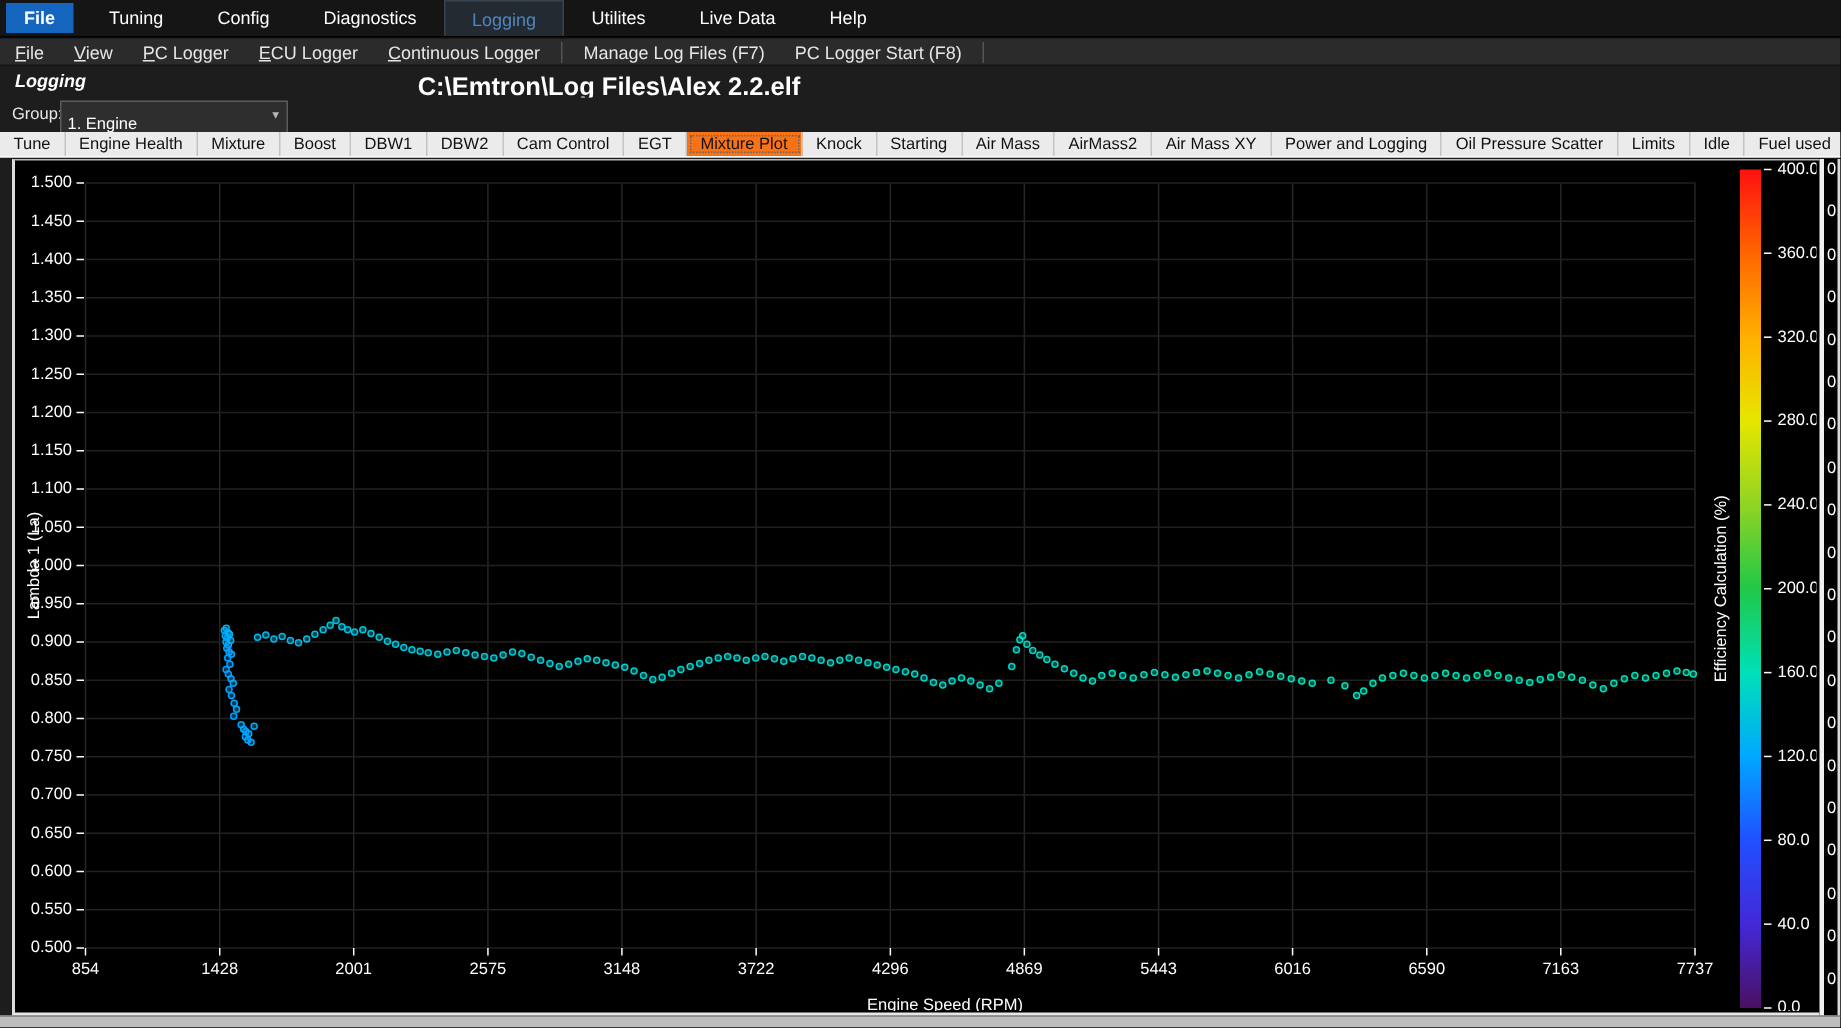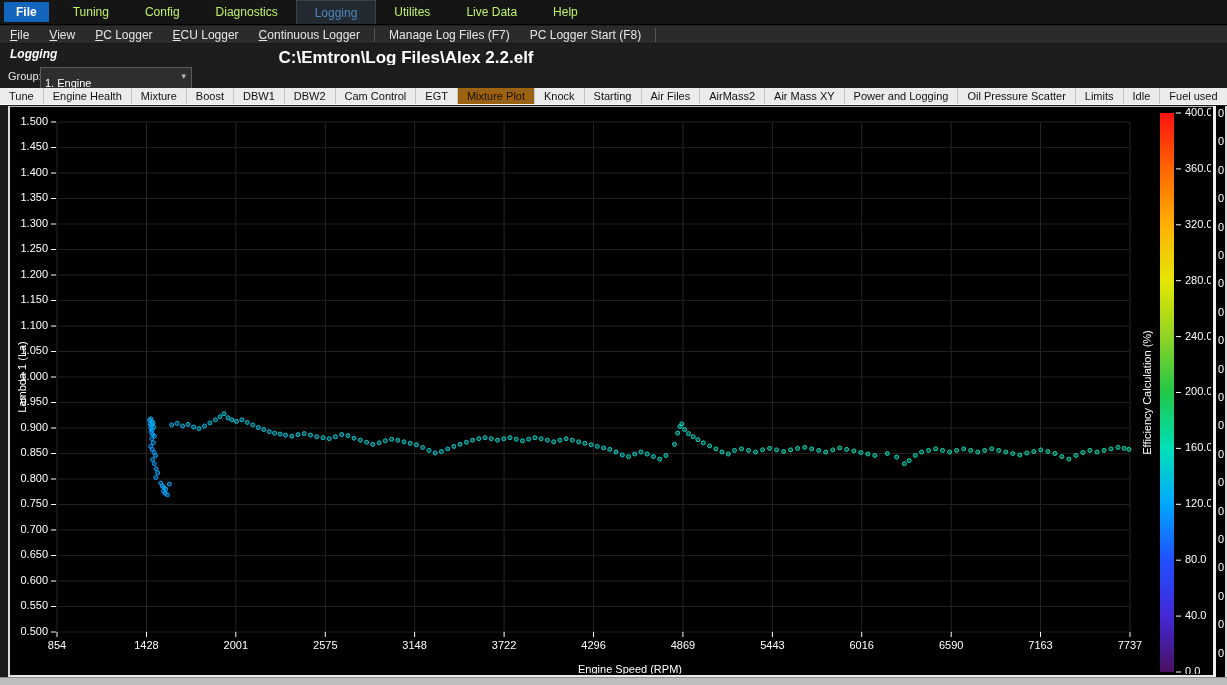--- a/index.html
+++ b/index.html
@@ -5,21 +5,21 @@
   * { box-sizing: border-box; }
   html,body { margin:0; padding:0; }
   body {
     width:1227px; height:685px; position:relative; overflow:hidden;
     background:#1d1d1d; font-family:"Liberation Sans",sans-serif;
     -webkit-font-smoothing:antialiased;
   }
   
   .menubar{position:absolute;left:0;top:0;width:1227px;height:25px;background:#151515;
     display:flex;align-items:stretch;border-bottom:1px solid #000;}
-  .menubar .mitem{color:#bef264;font-size:12px;display:flex;align-items:center;
+  .menubar .mitem{color:#ffffff;font-size:12px;display:flex;align-items:center;
     padding:0 18px;cursor:default;}
   .menubar .mitem.primary{background:#1465bd;color:#fff;font-weight:bold;
     margin:2px 6px 2px 4px;padding:0 12px;}
   .menubar .mitem.active{background:#232a32;color:#4e86c0;border:1px solid #39434f;border-bottom:none;}
   
   .toolbar{position:absolute;left:0;top:26px;width:1227px;height:18px;background:#2b2b2b;
     display:flex;align-items:center;border-bottom:1px solid #161616;}
   .toolbar .titem{color:#e6e6e6;font-size:12px;padding:0 10px;display:inline-block;cursor:default;}
   .toolbar .titem.accesskey::first-letter{text-decoration:underline;}
   .toolbar .tsep{width:1px;height:14px;background:#555;margin:0 4px;}
@@ -34,21 +34,21 @@
   .grouprow .glabel{position:absolute;left:8px;top:5px;color:#e8e8e8;font-size:11px;}
   .gselect{position:absolute;left:40px;top:2px;width:152px;height:32px;background:#2e2e2e;
     border:1px solid #5a5a5a;color:#fff;font-size:11px;display:flex;align-items:center;
     padding:0 4px;cursor:default;}
   .gselect .chev{position:absolute;right:5px;top:3px;color:#b8b8b8;font-size:9px;}
   
   .tabstrip{position:absolute;left:0;top:88px;width:1227px;height:17px;background:#ebebeb;
     display:flex;align-items:stretch;border-bottom:1px solid #fafafa;}
   .tabstrip .tab{font-size:11px;color:#111;display:flex;align-items:center;
     padding:0 9px;border-right:1px solid #c4c4c4;cursor:default;white-space:nowrap;}
-  .tabstrip .tab.selected{background:#a16207;outline:1px dotted #666;outline-offset:-3px;}
+  .tabstrip .tab.selected{background:#f97316;outline:1px dotted #666;outline-offset:-3px;}
   
   .chart-panel{position:absolute;left:8px;top:106px;width:1205px;height:571px;background:#000;
     border-top:1px solid #b8b8b8;border-left:2px solid #dedede;border-bottom:2px solid #e6e6e6;}
   .chart-panel svg{display:block;}
   
   .right-sliver{position:absolute;left:1213px;top:106px;width:14px;height:571px;background:#000;
     border-left:3px solid #f0f0f0;border-right:2px solid #d8d8d8;overflow:hidden;}
   .right-sliver .rp-label{position:absolute;left:2px;color:#fff;font-size:11px;white-space:nowrap;}
   
   .bottom-edge{position:absolute;left:0;top:677px;width:1227px;height:8px;background:#bdbdbd;
@@ -98,21 +98,21 @@
     <div class="tab">Engine Health</div>
     <div class="tab">Mixture</div>
     <div class="tab">Boost</div>
     <div class="tab">DBW1</div>
     <div class="tab">DBW2</div>
     <div class="tab">Cam Control</div>
     <div class="tab">EGT</div>
     <div class="tab selected">Mixture Plot</div>
     <div class="tab">Knock</div>
     <div class="tab">Starting</div>
-    <div class="tab">Air Files</div>
+    <div class="tab">Air Mass</div>
     <div class="tab">AirMass2</div>
     <div class="tab">Air Mass XY</div>
     <div class="tab">Power and Logging</div>
     <div class="tab">Oil Pressure Scatter</div>
     <div class="tab">Limits</div>
     <div class="tab">Idle</div>
     <div class="tab">Fuel used</div>
   </div>
 
 <div class="chart-panel">

